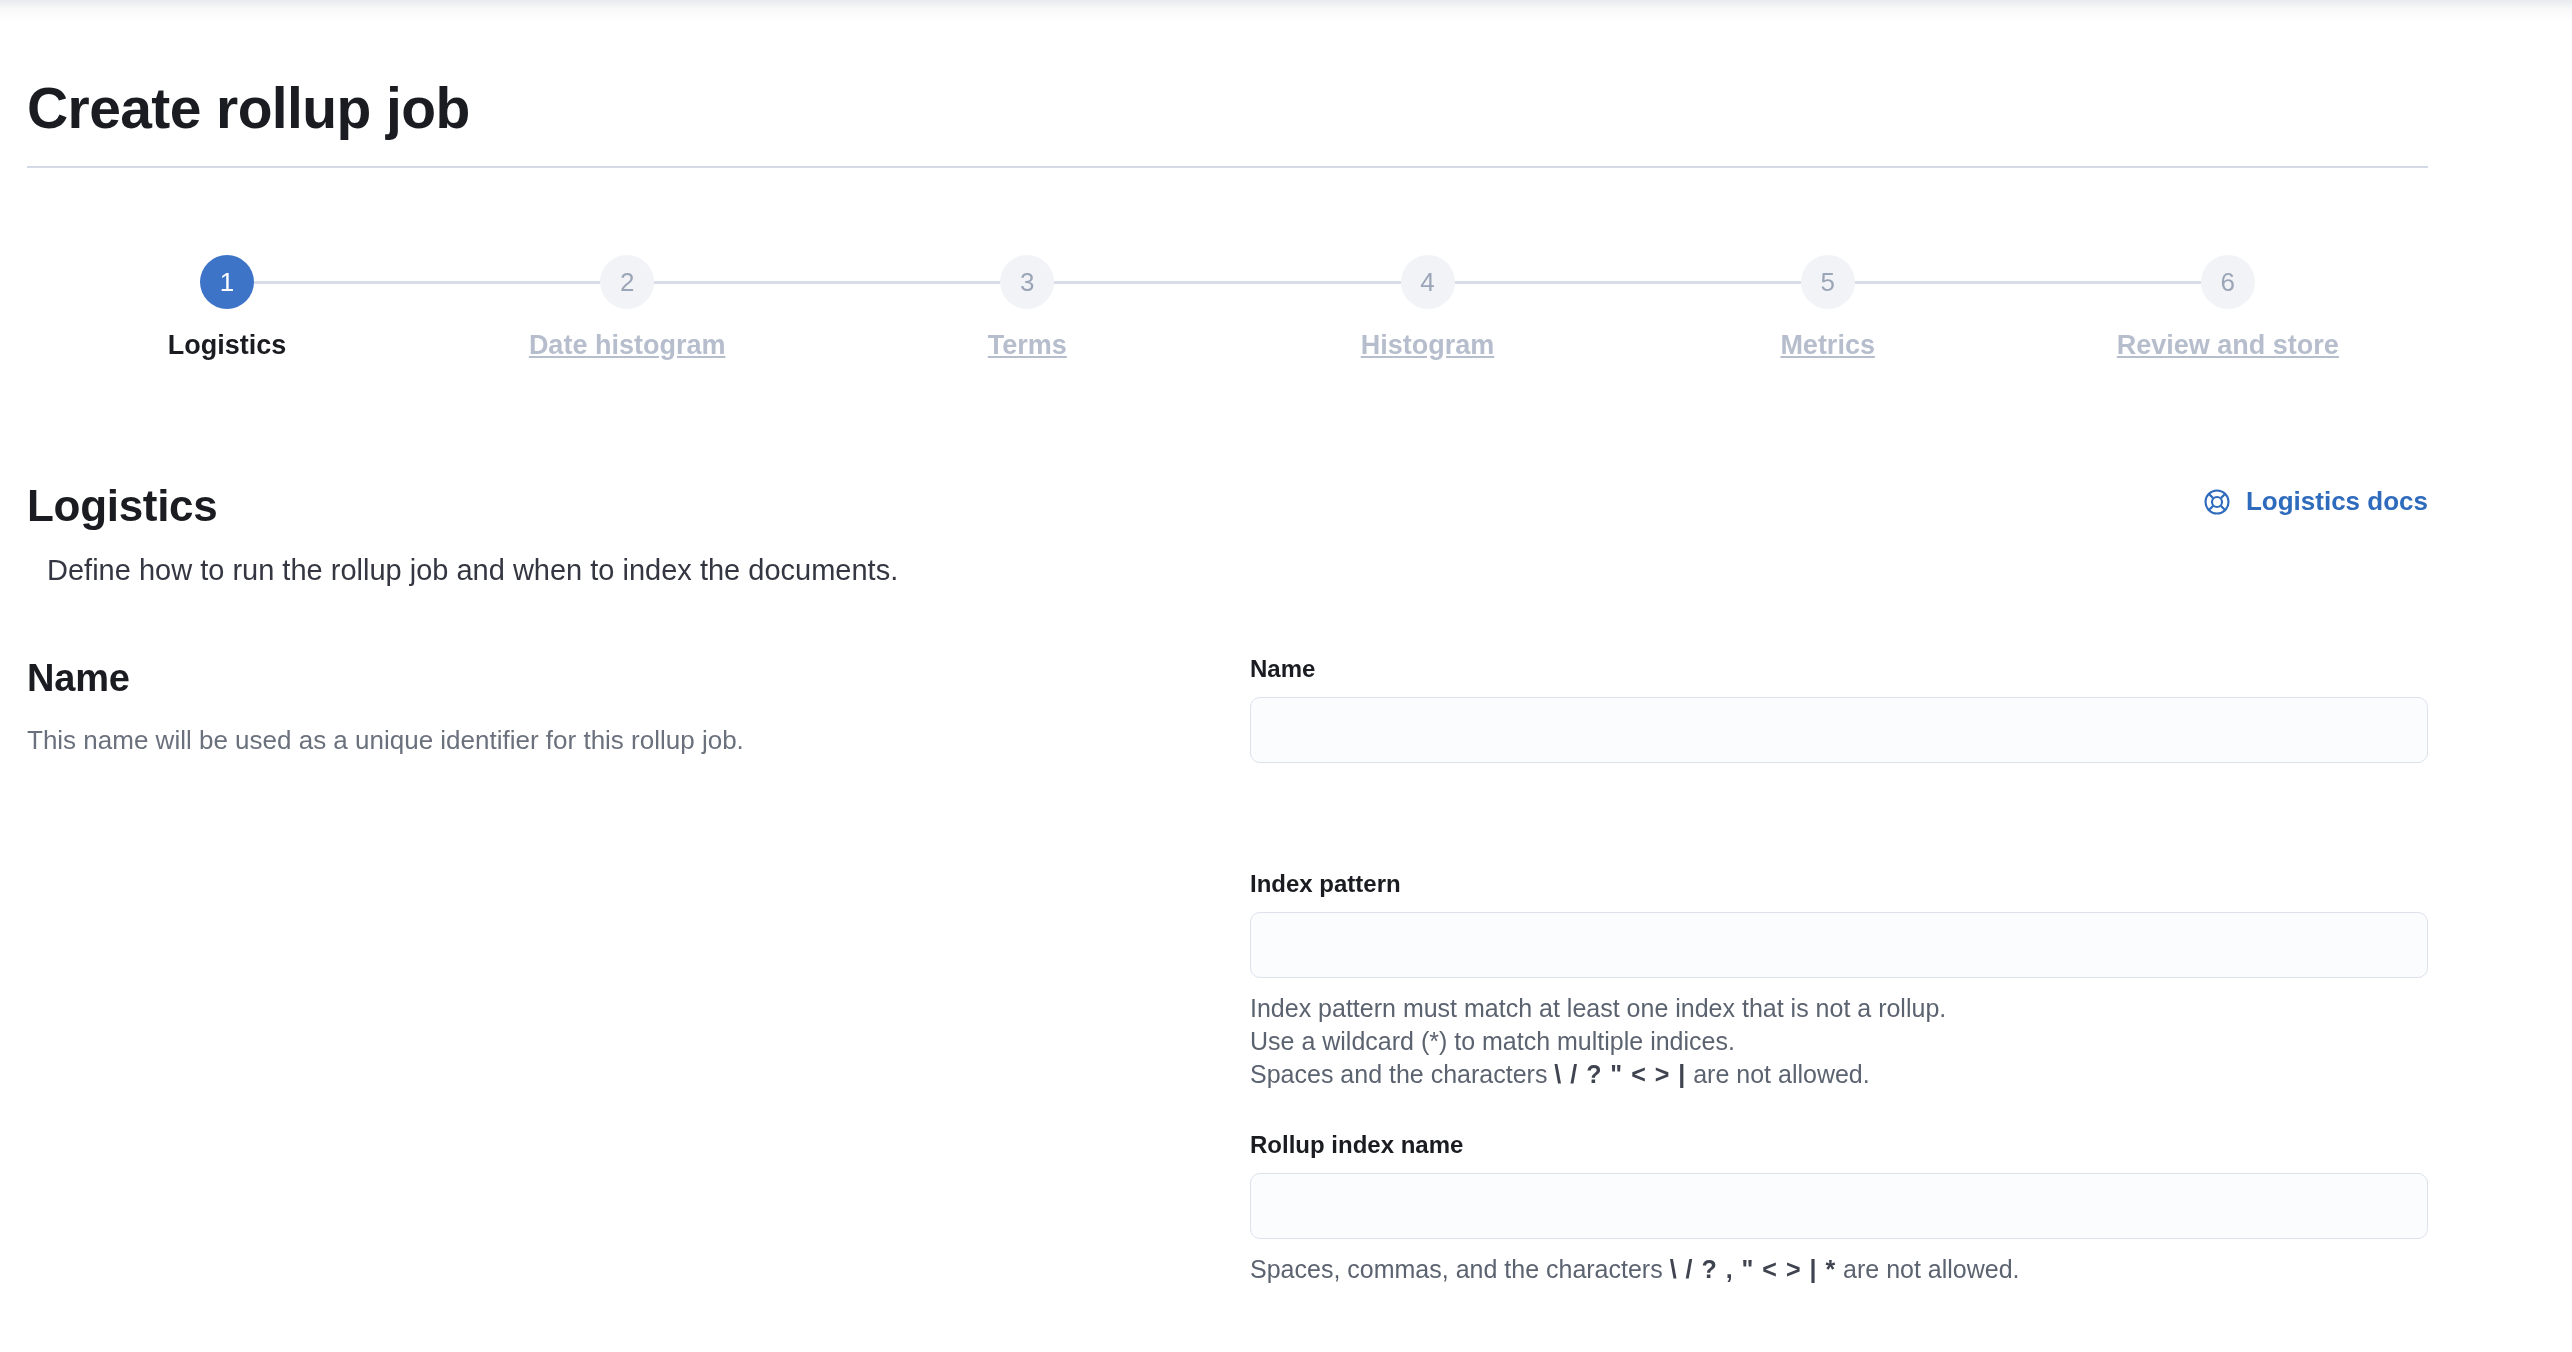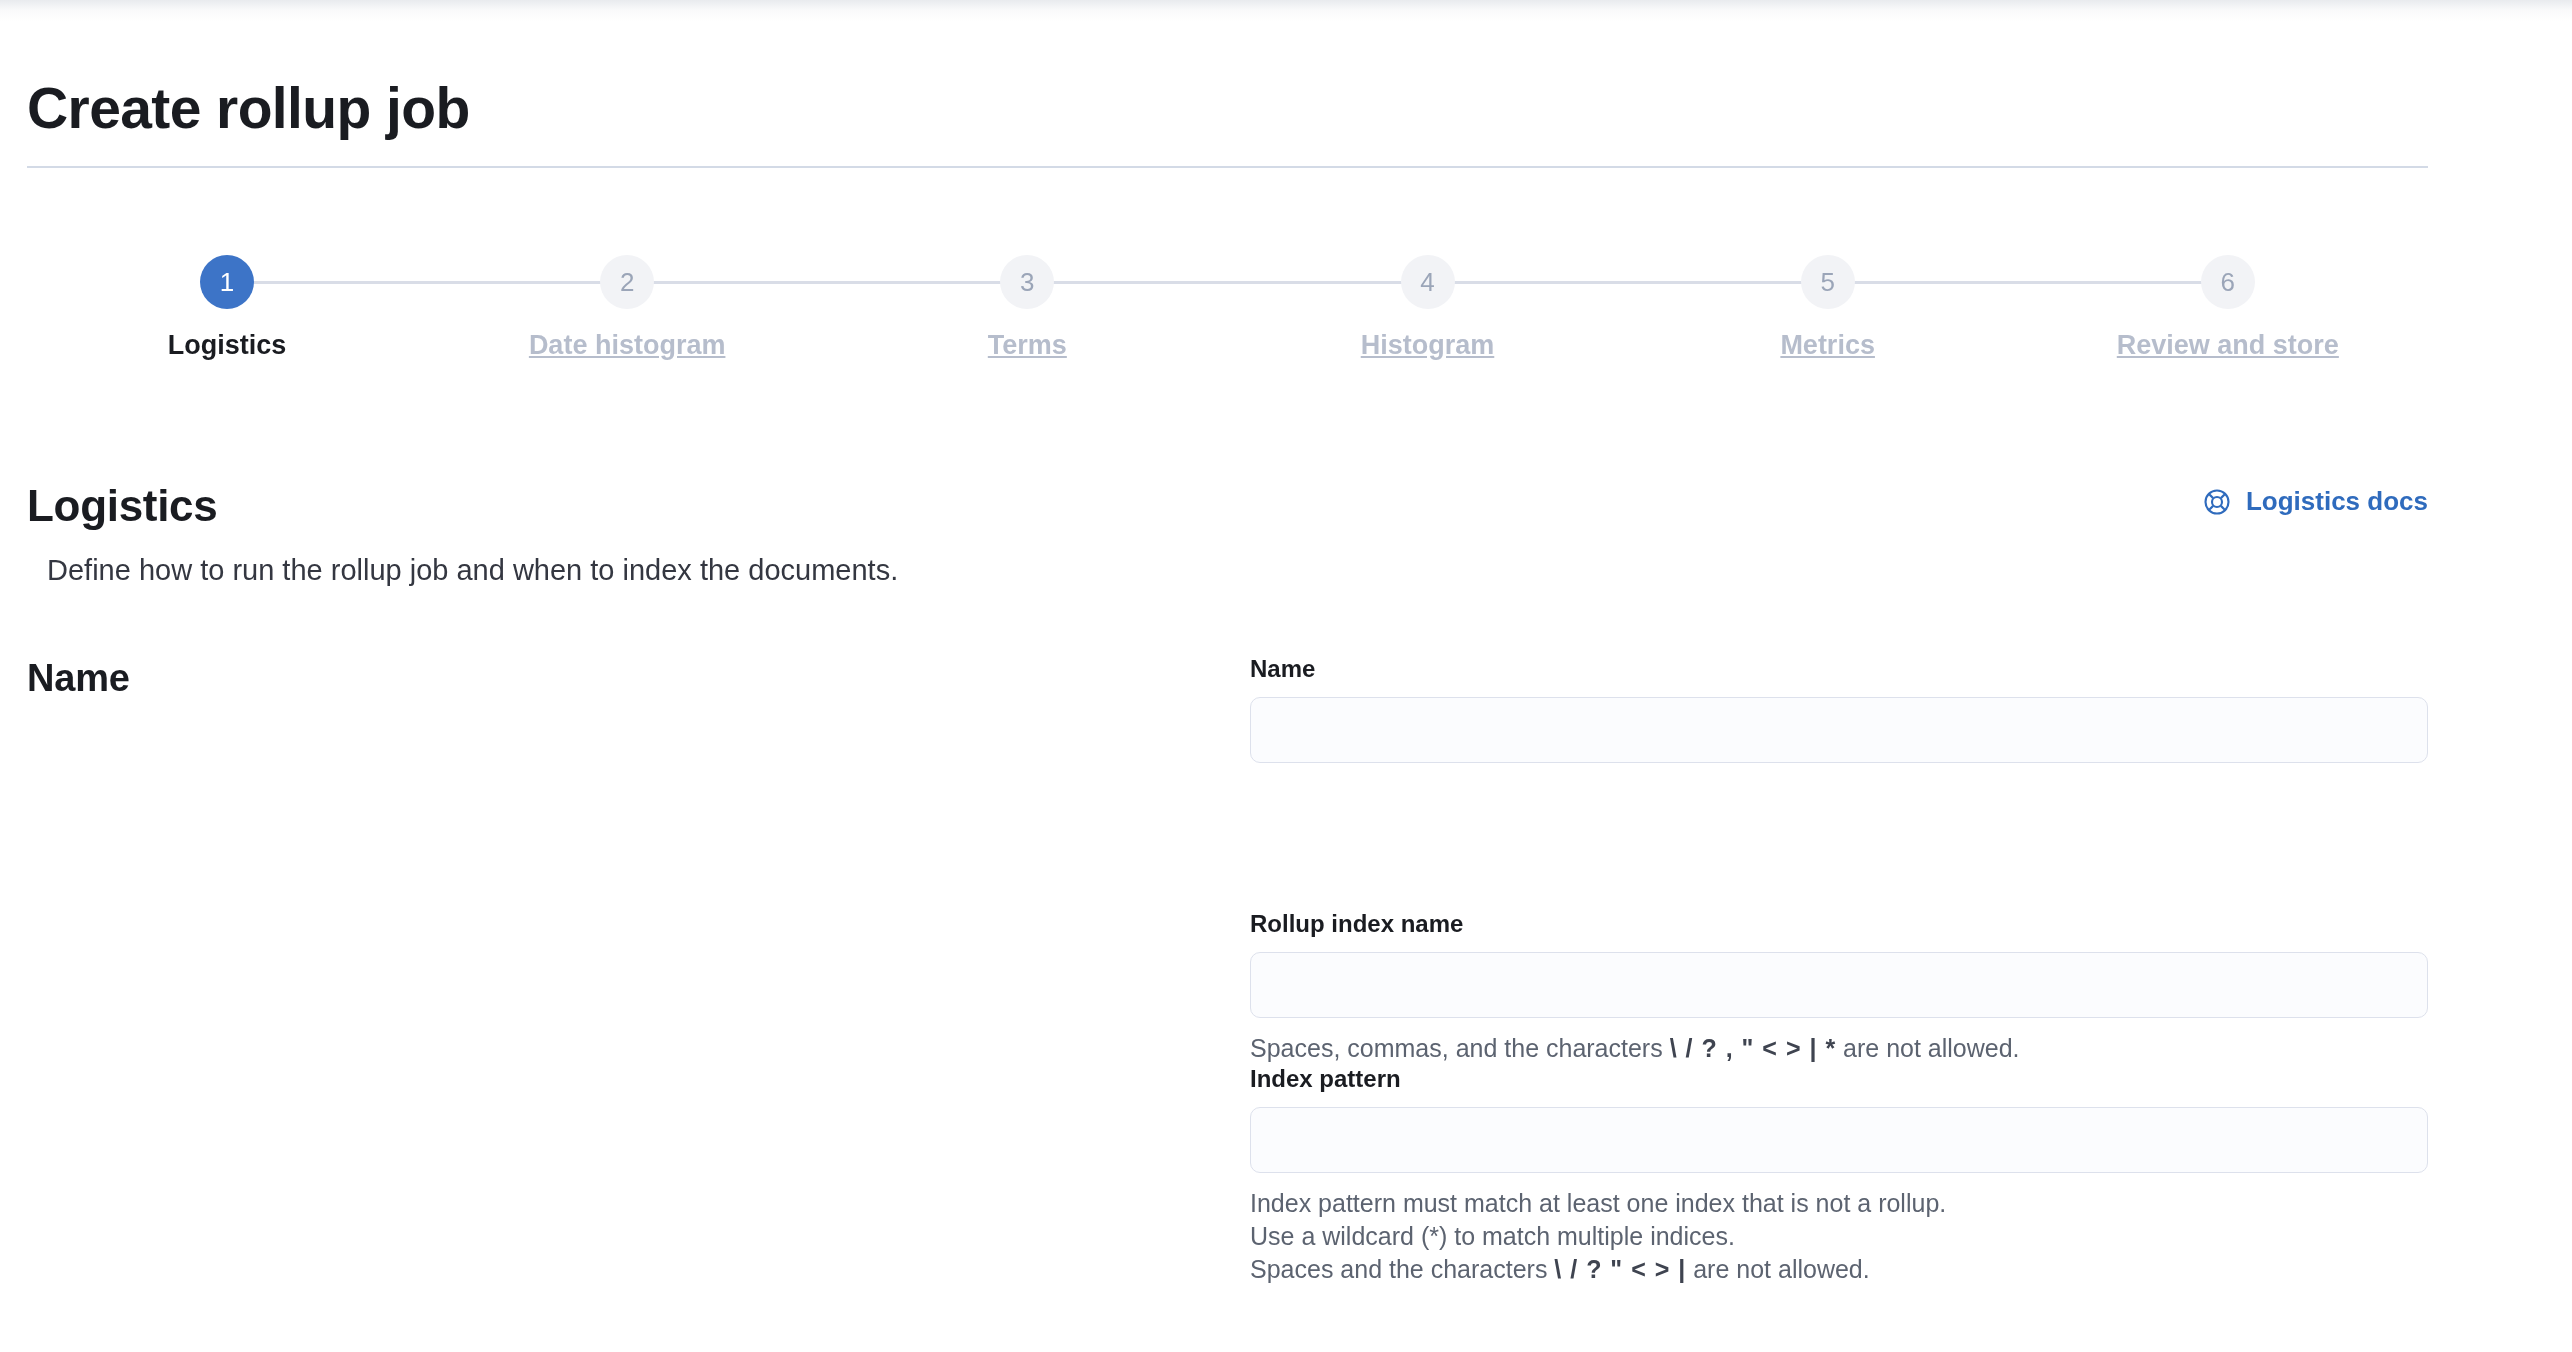--- a/index.html
+++ b/index.html
@@ -277,44 +277,45 @@
           <line x1="5.6" y1="5.6" x2="8.9" y2="8.9"></line>
         </svg>
       </span>
       <span>Logistics docs</span>
     </a>
   </div>
 
   <div class="row" style="top:655px;">
     <div class="col-left">
       <div class="grp-title">Name</div>
+      <div class="grp-desc">This name will be used as a unique identifier for this rollup job.</div>
     </div>
     <div class="col-right">
       <div class="field-label">Name</div>
       <input class="field-input" type="text" value="" placeholder="" style="">
     </div>
   </div>
 
   <div class="row" style="top:870px;">
     <div class="col-left">
     </div>
     <div class="col-right">
-
-      <div style="margin-top:40px;">
-        <div class="field-label">Rollup index name</div>
-        <input class="field-input" type="text" value="" style="">
-        <div class="field-help"><span>Spaces, commas, and the characters </span><span class="chars">\ / ? , " &lt; &gt; | *</span><span> are not allowed.</span></div>
-      </div>
 
       <div>
         <div class="field-label">Index pattern</div>
         <input class="field-input" type="text" value="" style="">
         <div class="field-help">
           <div>Index pattern must match at least one index that is not a rollup.</div>
           <div>Use a wildcard (*) to match multiple indices.</div>
           <div><span>Spaces and the characters </span><span class="chars">\ / ? " &lt; &gt; |</span><span> are not allowed.</span></div>
         </div>
       </div>
 
+      <div style="margin-top:40px;">
+        <div class="field-label">Rollup index name</div>
+        <input class="field-input" type="text" value="" style="">
+        <div class="field-help"><span>Spaces, commas, and the characters </span><span class="chars">\ / ? , " &lt; &gt; | *</span><span> are not allowed.</span></div>
+      </div>
+
     </div>
   </div>
 
 </div>
 
 </body></html>

